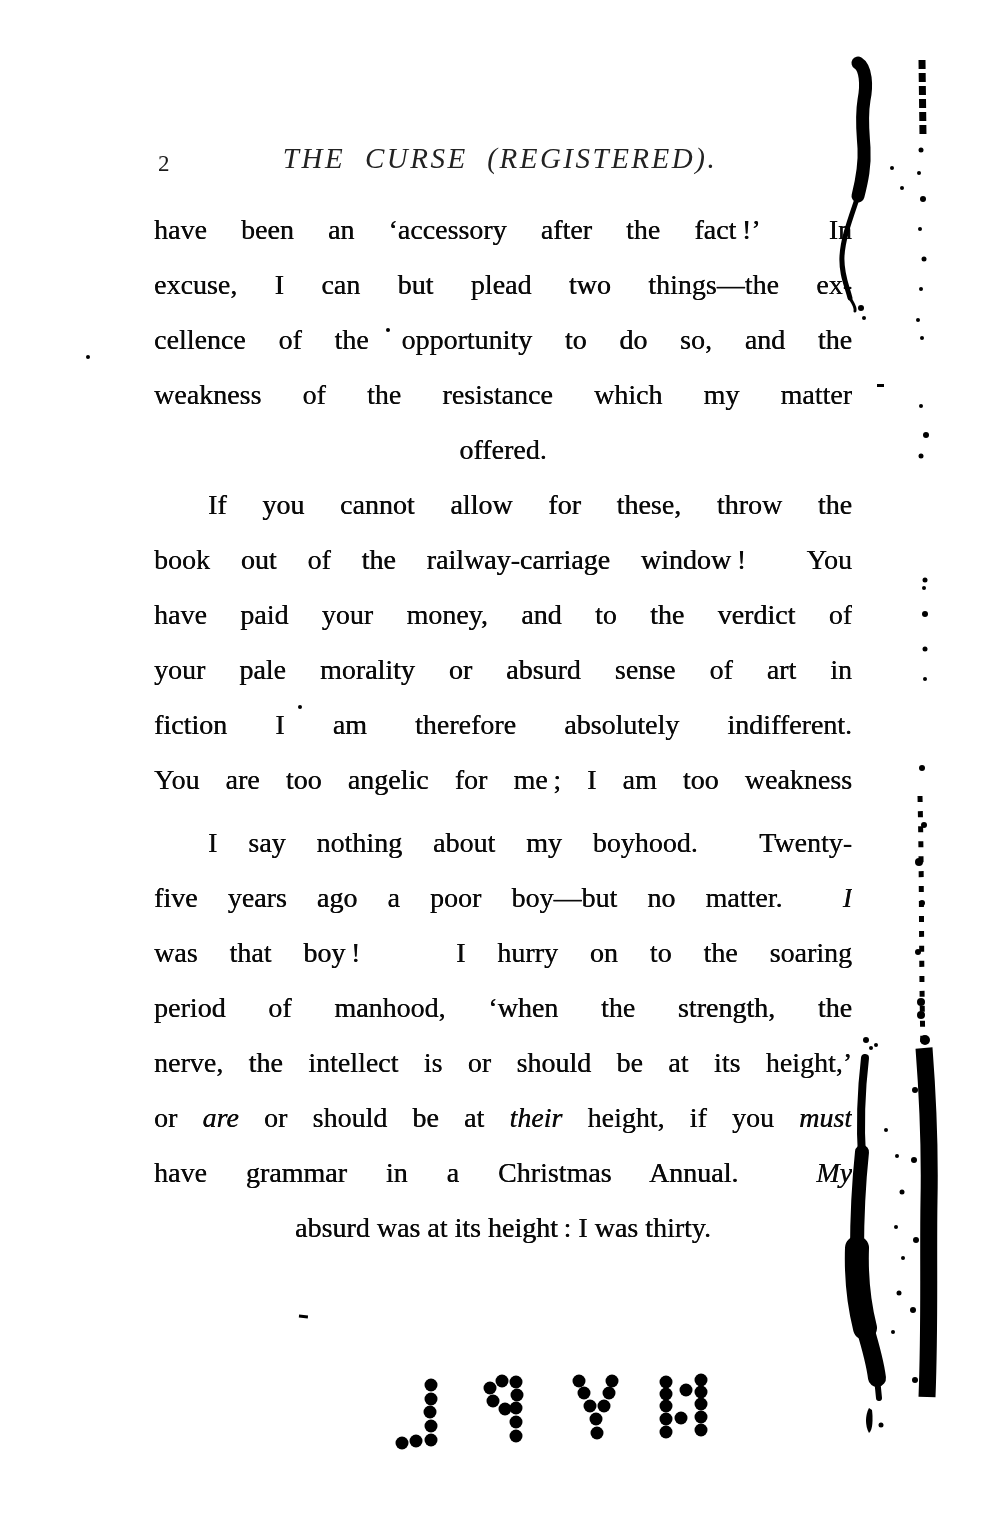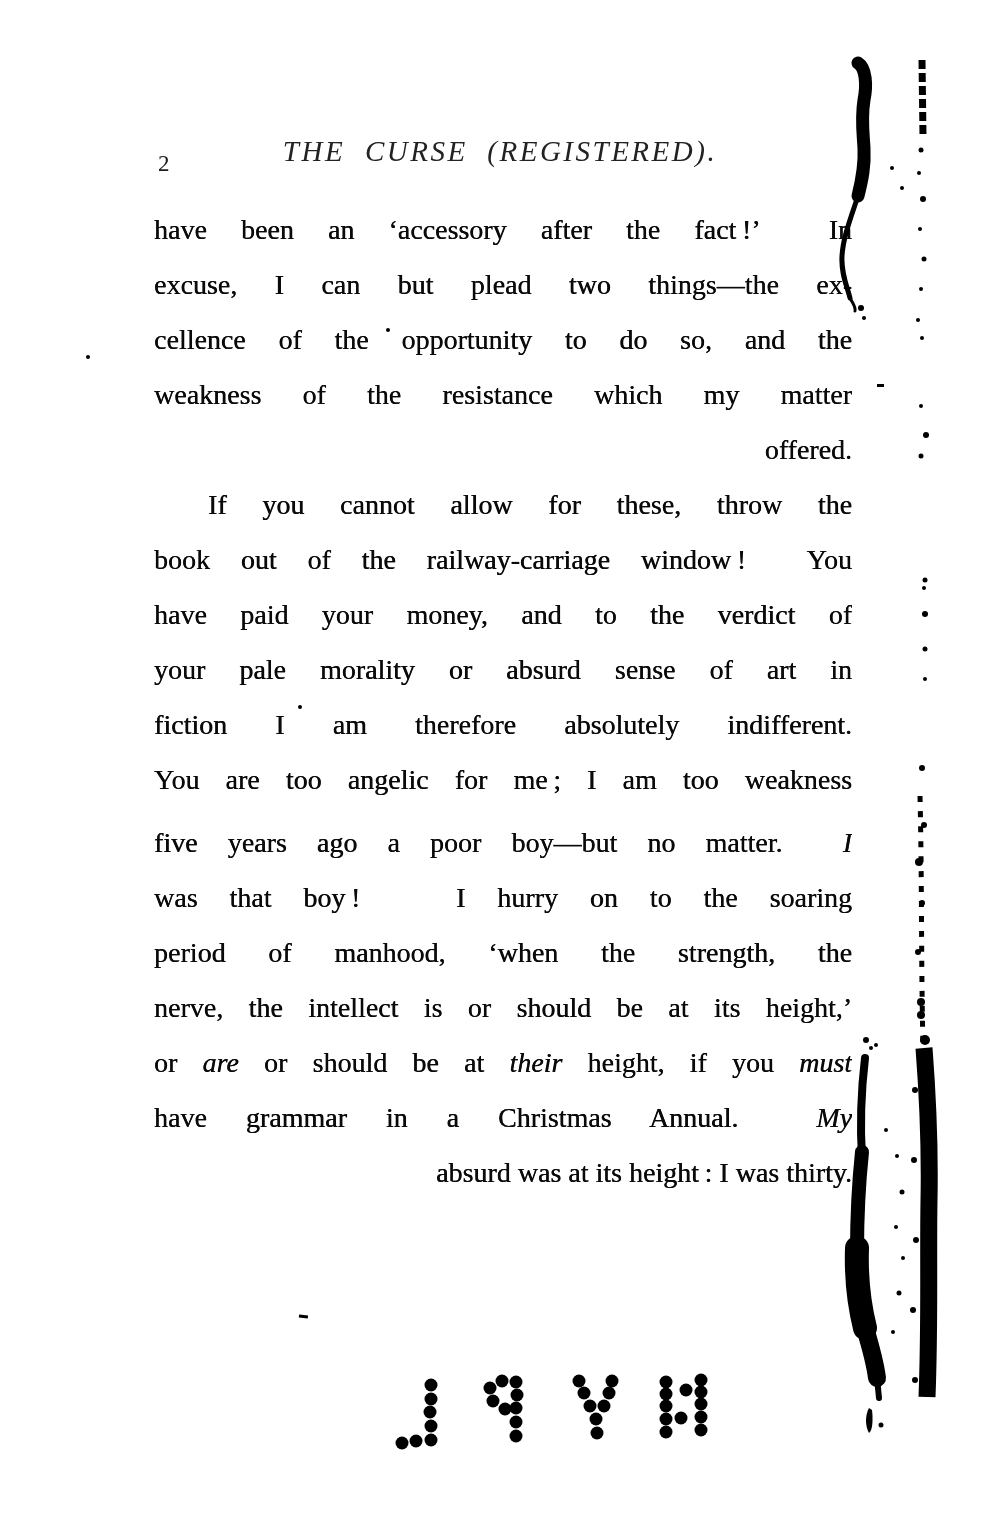--- a/index.html
+++ b/index.html
@@ -3,32 +3,32 @@
 <meta charset="utf-8">
 <title>Scanned book page</title>
 <style>
   html,body{margin:0;padding:0;background:#cfcfcf;}
   .page{
     position:relative;width:994px;height:1540px;background:#ffffff;overflow:hidden;
     font-family:"Liberation Serif","DejaVu Serif",serif;color:#0a0a0a;
   }
   .pageno{position:absolute;left:158px;top:151px;font-size:23px;color:#1a1a1a;}
   .running-title{
-    position:absolute;left:150px;top:135px;width:700px;text-align:center;
+    position:absolute;left:150px;top:142px;width:700px;text-align:center;
     font-style:italic;font-size:29px;letter-spacing:2.5px;word-spacing:10px;color:#222;
   }
   .textcol{
     position:absolute;left:154px;top:202px;width:698px;
     font-size:28px;text-shadow:0.35px 0 0 currentColor;
   }
   .para{margin:0;}
   .para.gap{margin-top:8px;}
   .ln{height:55px;line-height:55px;overflow:hidden;white-space:normal;}
   .just{text-align:justify;text-align-last:justify;}
-  .last{text-align:right;}
+  .last{text-align:center;}
   .indent{text-indent:54px;}
   .it{font-style:italic;}
   .artifacts{position:absolute;left:0;top:0;pointer-events:none;}
 </style>
 </head>
 <body>
 
 <div class="page">
 
   <span class="pageno">2</span>
@@ -47,20 +47,21 @@
     <div class="para">
       <div class="ln just indent">If you cannot allow for these, throw the</div>
       <div class="ln just">book out of the railway-carriage window !&nbsp; You</div>
       <div class="ln just">have paid your money, and to the verdict of</div>
       <div class="ln just">your pale morality or absurd sense of art in</div>
       <div class="ln just">fiction I am therefore absolutely indifferent.</div>
       <div class="ln just">You are too angelic for me ; I am too weakness</div>
     </div>
 
     <div class="para gap">
+      <div class="ln just indent">I say nothing about my boyhood.&nbsp; Twenty-</div>
       <div class="ln just"><span>five years ago a poor boy—but no matter.&nbsp; </span><span class="it">I</span></div>
       <div class="ln just">was that boy !&nbsp;&nbsp; I hurry on to the soaring</div>
       <div class="ln just">period of manhood, ‘when the strength, the</div>
       <div class="ln just">nerve, the intellect is or should be at its height,’</div>
       <div class="ln just"><span>or </span><span class="it">are</span><span> or should be at </span><span class="it">their</span><span> height, if you </span><span class="it">must</span></div>
       <div class="ln just"><span>have grammar in a Christmas Annual.&nbsp; </span><span class="it">My</span></div>
       <div class="ln last">absurd was at its height : I was thirty.</div>
     </div>
 
   </main>

